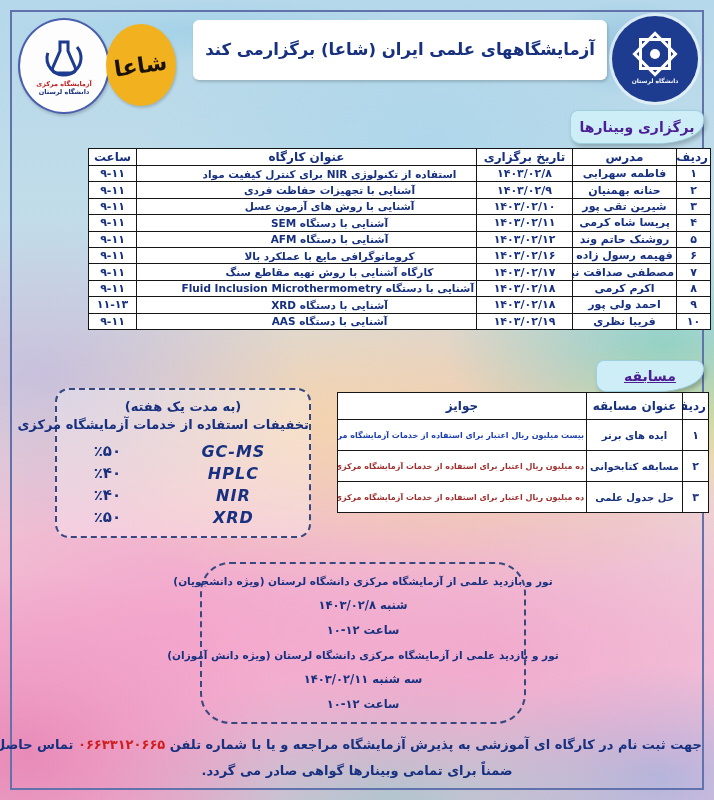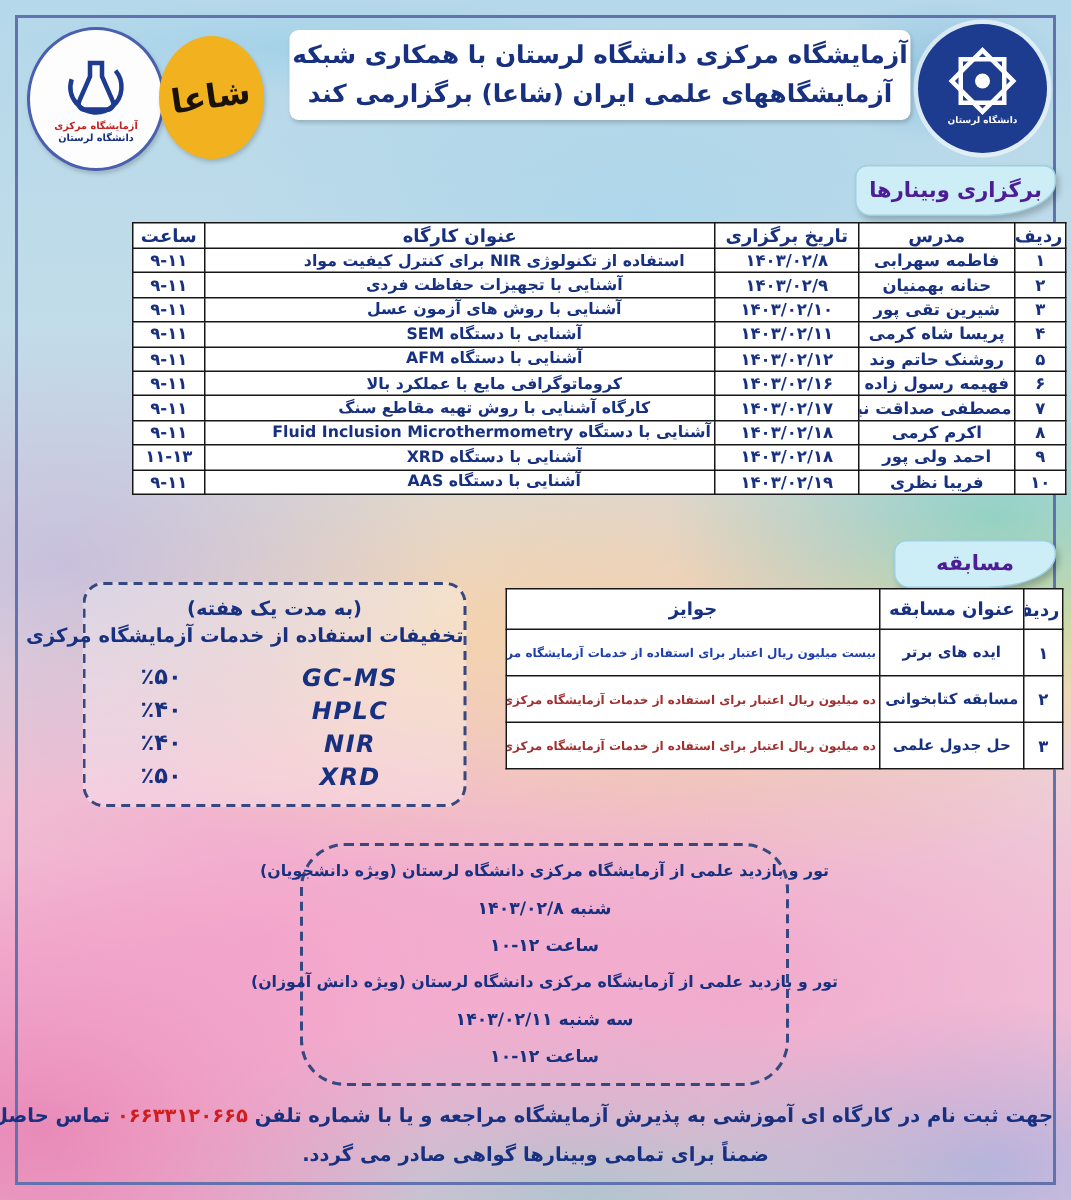--- a/index.html
+++ b/index.html
@@ -53,21 +53,21 @@
     background:#f2b21f; display:flex; align-items:center; justify-content:center;
     box-shadow:1px 2px 3px rgba(0,0,0,.18);}
   .logo-shaa span{color:#1a1208; font-weight:bold; font-size:22px; transform:rotate(-8deg);}
 
   
   .ribbon{position:absolute; background:#cdeef7; color:#4c1d95; font-weight:bold;
     display:flex; align-items:center; justify-content:center;
     border-radius:8px 8px 46px 10px / 8px 8px 22px 10px;
     box-shadow:2px 3px 4px rgba(0,0,0,.22); border:1px solid #9fd0e0;}
   .ribbon-webinars{top:110px; right:10px; width:132px; height:32px; font-size:14px;}
-  .ribbon-competition{top:360px; right:10px; width:106px; height:30px; font-size:14px;}
+  .ribbon-competition{top:360px; right:10px; width:106px; height:30px; font-size:14px;text-decoration:underline;}
 
   
   table{border-collapse:collapse; table-layout:fixed; direction:rtl; background:#fff;}
   th,td{border:1.3px solid #161616; color:#17307f; font-weight:bold; text-align:center;
     padding:0 2px; overflow:hidden;}
   .tbl-webinars{position:absolute; top:148px; left:88px; width:622px;}
   .tbl-webinars th{font-size:12px; height:16px;}
   .tbl-webinars td{font-size:11px; height:15.4px; white-space:nowrap;}
   .tbl-webinars td.c-title{font-size:10.5px;padding-left:48px;}
   .col-no{width:34px;} .col-ins{width:104px;} .col-date{width:96px;}
@@ -114,21 +114,20 @@
   <div class="logo-uni">
     <div class="star-wrap">
       <div class="sq"></div>
       <div class="sq r45"></div>
       <div class="dot"></div>
     </div>
     <div class="uni-label">دانشگاه لرستان</div>
   </div>
 
   <div class="title-box">
-    <div>آزمایشگاه مرکزی دانشگاه لرستان با همکاری شبکه</div>
     <div>آزمایشگاههای علمی ایران (شاعا) برگزارمی کند</div>
   </div>
 
   <div class="logo-lab">
     <svg width="42" height="44" viewBox="0 0 40 44">
       <circle cx="20" cy="22" r="17" fill="none" stroke="#1d3b8f" stroke-width="3" stroke-dasharray="70 40" transform="rotate(-40 20 22)"></circle>
       <path d="M16 6 h8 v9 l7 16 a4 4 0 0 1 -4 6 h-14 a4 4 0 0 1 -4 -6 l7 -16 z" fill="none" stroke="#1d3b8f" stroke-width="3"></path>
     </svg>
     <div class="lab-l1">آزمایشگاه مرکزی</div>
     <div class="lab-l2">دانشگاه لرستان</div>

